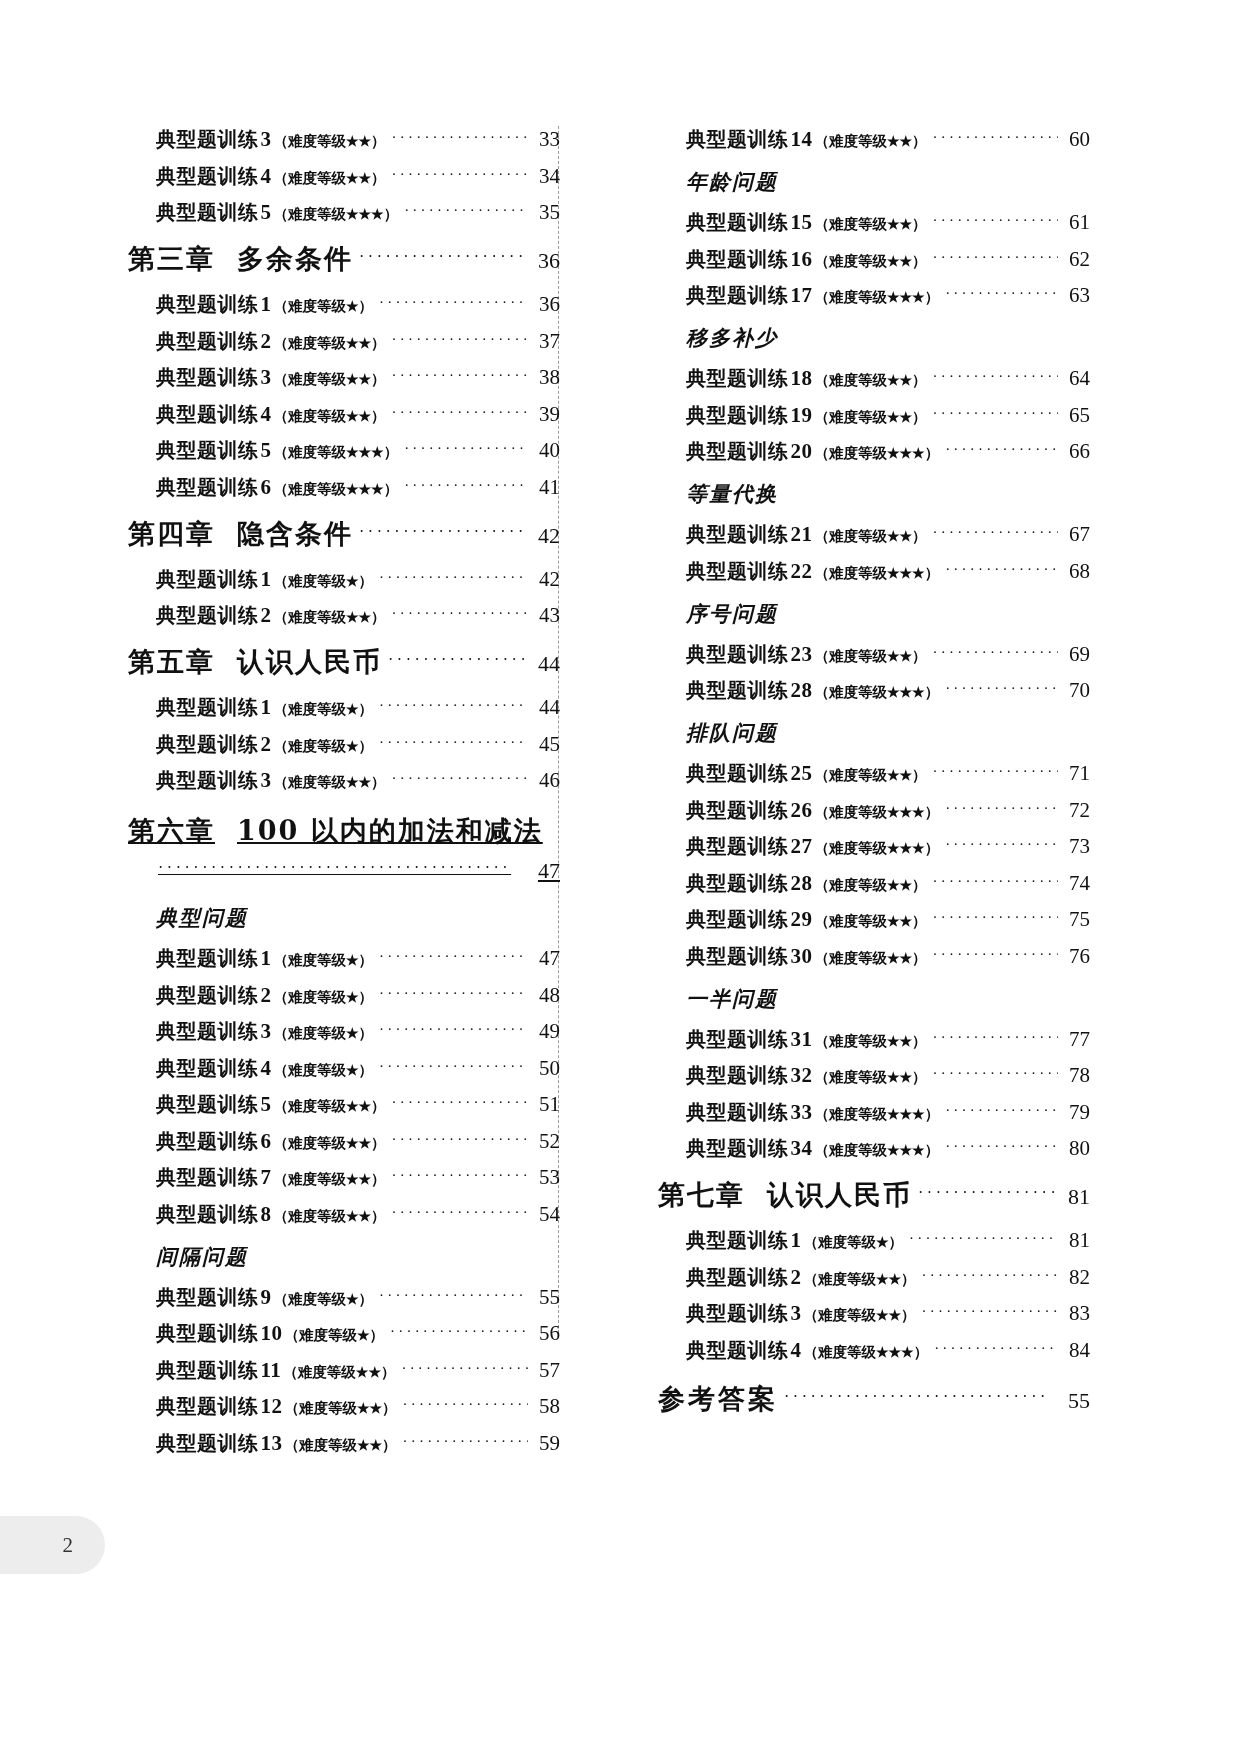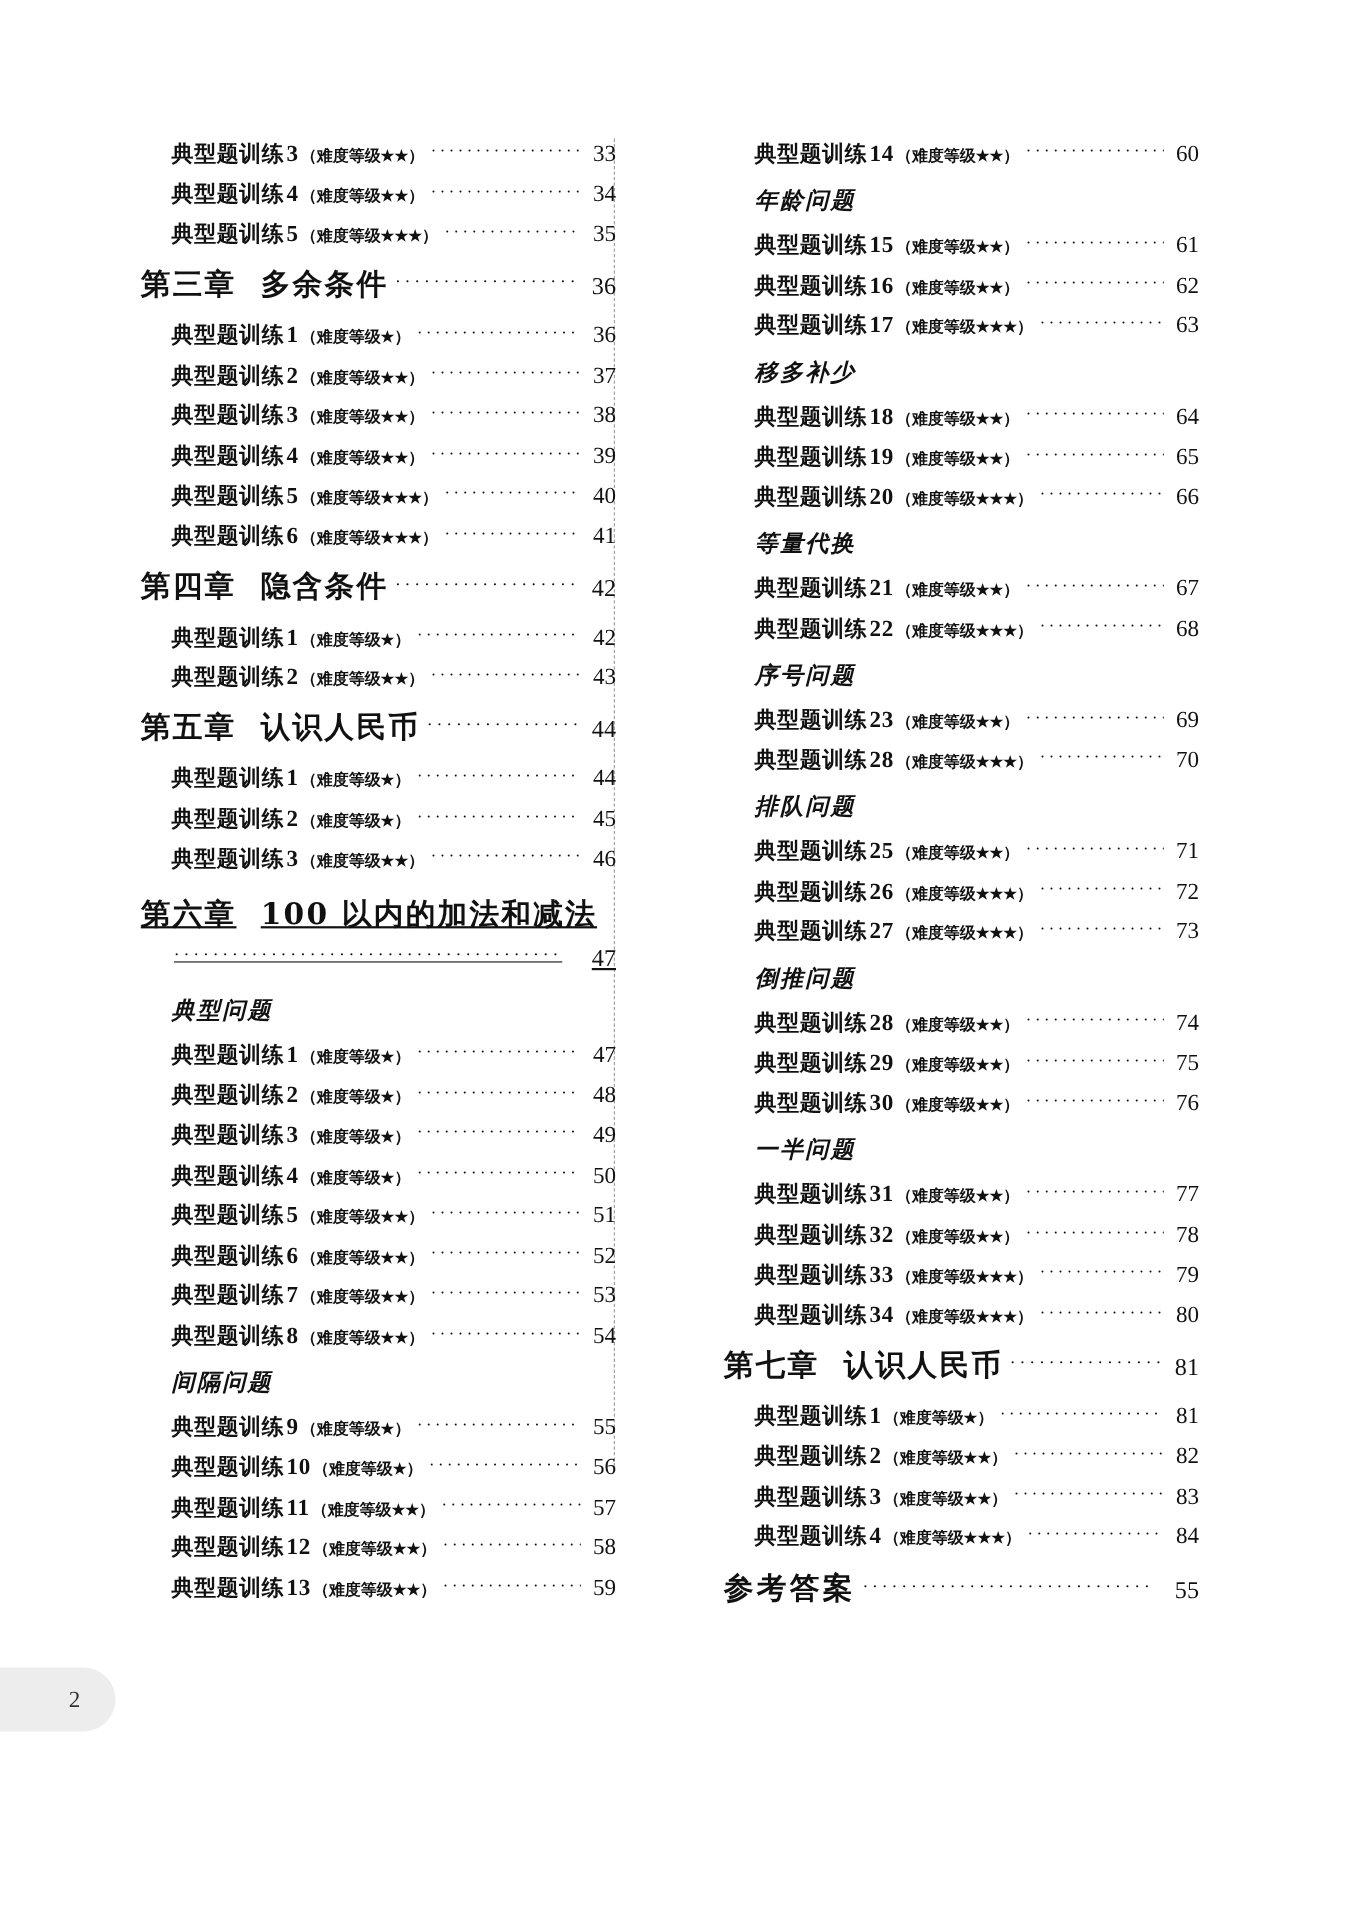--- a/index.html
+++ b/index.html
@@ -418,21 +418,20 @@
         <div class="entry item">
           <span class="txt"><span>典型题训练</span><span class="num">26</span><span class="diff">（难度等级</span><span class="stars">★★★</span><span class="diff">）</span></span>
           <span class="dots">········································</span>
           <span class="pg">72</span>
         </div>
         <div class="entry item">
           <span class="txt"><span>典型题训练</span><span class="num">27</span><span class="diff">（难度等级</span><span class="stars">★★★</span><span class="diff">）</span></span>
           <span class="dots">········································</span>
           <span class="pg">73</span>
         </div>
-        <div class="section">倒推问题</div>
         <div class="entry item">
           <span class="txt"><span>典型题训练</span><span class="num">28</span><span class="diff">（难度等级</span><span class="stars">★★</span><span class="diff">）</span></span>
           <span class="dots">········································</span>
           <span class="pg">74</span>
         </div>
         <div class="entry item">
           <span class="txt"><span>典型题训练</span><span class="num">29</span><span class="diff">（难度等级</span><span class="stars">★★</span><span class="diff">）</span></span>
           <span class="dots">········································</span>
           <span class="pg">75</span>
         </div>

